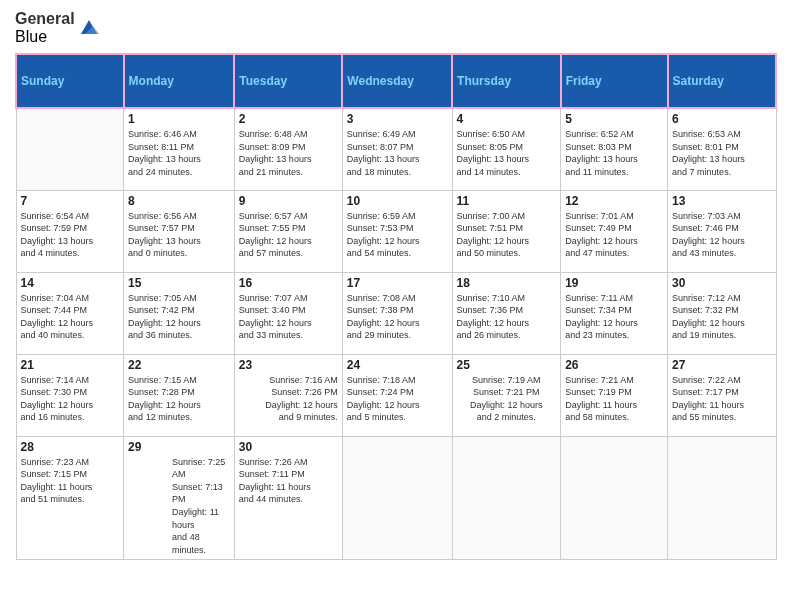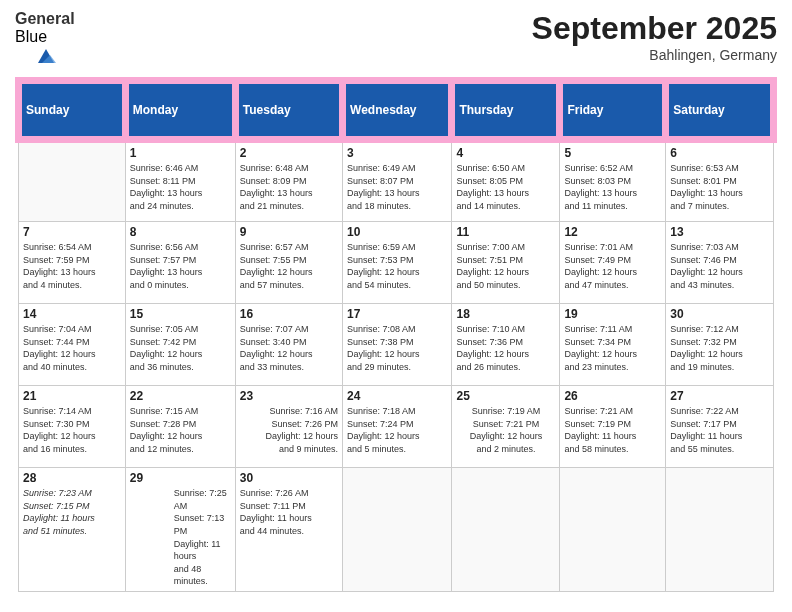--- a/index.html
+++ b/index.html
@@ -18,21 +18,20 @@
     }
     .header {
       display: flex;
       justify-content: space-between;
       align-items: flex-start;
       margin-bottom: 8px;
     }
     .logo {
       display: flex;
       align-items: center;
-      flex-direction: column;
     }
     .logo-text {
       display: flex;
       flex-direction: column;
       line-height: 1.1;
     }
     .logo-general {
       font-size: 16px;
       font-weight: bold;
       color: #333;
@@ -59,26 +58,26 @@
       font-size: 14px;
       color: #444;
     }
     .calendar {
       width: 100%;
       border-collapse: collapse;
       font-size: 10px;
     }
     .calendar th {
       background: #1a5aab;
-      color: #ffffff;
+      color: #7dd3fc;
       padding: 19px 4px;
       text-align: left;
       font-size: 12px;
       font-weight: bold;
-      border: 7px solid #f9a8d4;
+      border: 2px solid #f9a8d4;
     }
     .calendar td {
       border: 1px solid #ccc;
       vertical-align: top;
       padding: 3px 4px;
       width: 113px;
       height: 82px;
     }
     .day-number {
       font-size: 12px;
@@ -103,24 +102,20 @@
   <div class="header">
     <div class="logo">
       <div class="logo-text">
         <span class="logo-general">General</span>
         <span class="logo-blue">Blue</span>
       </div>
       <svg class="logo-icon" viewBox="0 0 24 24" xmlns="http://www.w3.org/2000/svg">
         <polygon points="4,18 12,4 20,18" fill="#1a5aab"></polygon>
         <polygon points="8,18 16,10 22,18" fill="#4a90d9" opacity="0.7"></polygon>
       </svg>
-    </div>
-    <div class="title-block">
-      <div class="month-title">September 2025</div>
-      <div class="location">Bahlingen, Germany</div>
     </div>
   </div>
 
   <table class="calendar">
     <thead>
       <tr>
         <th>Sunday</th>
         <th>Monday</th>
         <th>Tuesday</th>
         <th>Wednesday</th>
@@ -324,21 +319,21 @@
             <span class="day-number">27</span>
             <div class="day-info" style="white-space: pre-line;">Sunrise: 7:22 AM
 Sunset: 7:17 PM
 Daylight: 11 hours
 and 55 minutes.</div>
           </td>
         </tr>
         <tr>
           <td>
             <span class="day-number">28</span>
-            <div class="day-info" style="white-space: pre-line; font-style: italic;">Sunrise: 7:23 AM
+            <div class="day-info" style="white-space: pre-line;">Sunrise: 7:23 AM
 Sunset: 7:15 PM
 Daylight: 11 hours
 and 51 minutes.</div>
           </td>
           <td>
             <span class="day-number">29</span>
             <div class="day-info" style="white-space: pre-line; margin-left: 44px;">Sunrise: 7:25 AM
 Sunset: 7:13 PM
 Daylight: 11 hours
 and 48 minutes.</div>

